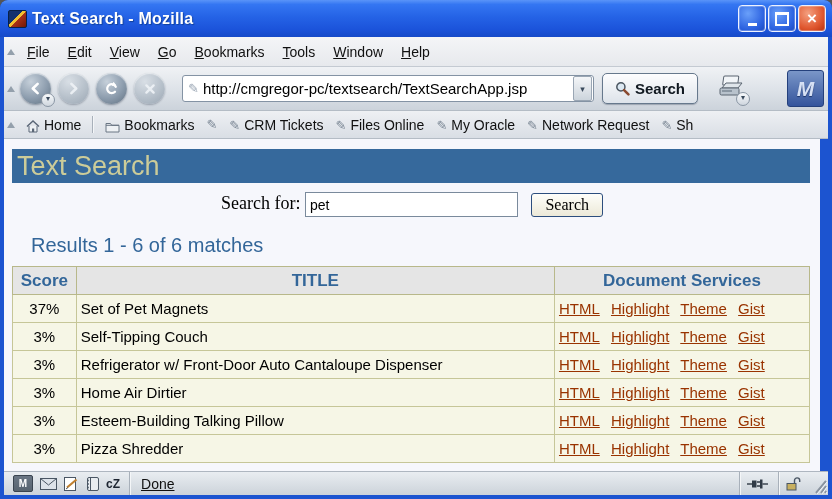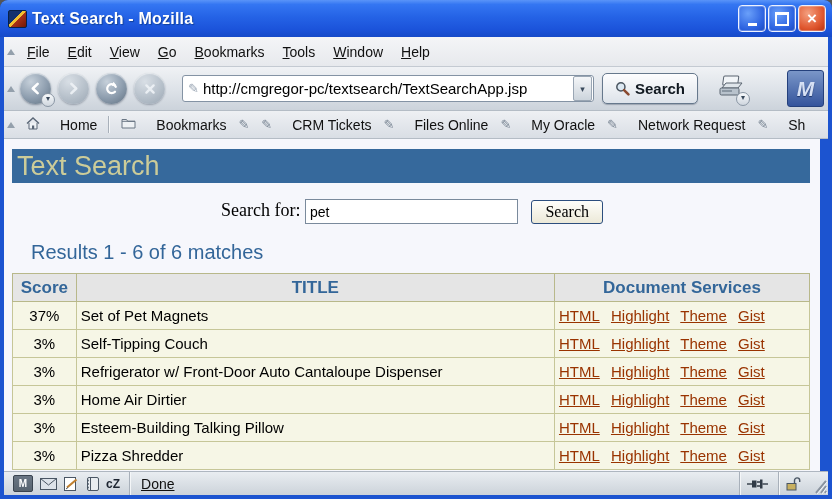--- a/index.html
+++ b/index.html
@@ -46,30 +46,30 @@
     background:linear-gradient(#f4f6f8,#ccd4dc);font-size:9px;color:#3a4a5c;display:flex;align-items:center;justify-content:center;}
   .tb-search{display:flex;align-items:center;gap:5px;height:29px;padding:0 12px;border:1px solid #66788c;border-radius:5px;
     background:linear-gradient(180deg,#fdfdfe,#dde3ea);font-weight:bold;font-size:15px;color:#101820;box-shadow:0 1px 1px rgba(80,90,110,.4);}
   .printer-wrap{position:relative;margin:0 14px 0 18px;}
   .logo-m{width:35px;height:35px;border-radius:3px;border:1px solid #24407c;margin-left:auto;margin-right:4px;
     background:linear-gradient(180deg,#7a96c8,#34549c);color:#d6e0f4;font-weight:bold;font-size:21px;font-style:italic;
     display:flex;align-items:center;justify-content:center;text-shadow:0 1px 1px #1c3468;}
 
   .personalbar{top:111px;height:28px;background:linear-gradient(180deg,#eef0f3,#d9dee5);border-bottom:1px solid #b4bcc5;
     display:flex;align-items:center;padding-left:16px;box-sizing:border-box;white-space:nowrap;overflow:hidden;}
-  .pt-item{display:inline-flex;align-items:flex-start;gap:20px;font-size:14px;color:#101010;padding:2px 6px;flex:none;}
+  .pt-item{display:inline-flex;align-items:flex-end;gap:4px;font-size:14px;color:#101010;padding:2px 6px;flex:none;}
   .pt-sep{width:1px;height:17px;background:#a8b0ba;border-right:1px solid #f4f6f8;margin:0 5px;flex:none;}
   .quill{color:#7a8694;font-size:13px;}
 
   
   .content{position:absolute;top:139px;left:4px;right:12px;height:332px;background:#f6f7fc;overflow:hidden;
     padding:6px 6px 0 6px;box-sizing:border-box;}
   .band{height:34px;margin:4px 4px 0 2px;background:#36699c;color:#cccc99;
     font-size:27px;line-height:34px;padding-left:5px;}
-  .form-row{text-align:center;margin-top:16px;font-family:"Liberation Serif",serif;font-size:18px;color:#000;}
+  .form-row{text-align:center;margin-top:9px;font-family:"Liberation Serif",serif;font-size:18px;color:#000;}
   .search-input{width:203px;height:21px;border:1px solid #7a8a9c;font-family:"Liberation Sans",sans-serif;
     font-size:14px;padding:1px 4px;background:#fff;vertical-align:middle;box-sizing:content-box;}
   .page-search-btn{margin-left:9px;font-family:"Liberation Serif",serif;font-size:16px;padding:2px 13px;
     background:linear-gradient(180deg,#fefefa,#ece9d8);border:1px solid #2c4e7e;border-radius:3px;vertical-align:middle;}
   .results-heading{color:#336699;font-size:20px;margin:17px 0 9px 21px;}
   table.results{width:calc(100% - 6px);margin-left:2px;border-collapse:collapse;border:1px solid #9c9c74;}
   table.results th{background:#e5e5e5;color:#336699;font-weight:bold;font-size:17px;height:27px;
     text-align:center;border:1px solid #b8b88a;padding:0 4px;}
   table.results td{background:#f6f6e6;border:1px solid #c6c698;font-size:15px;color:#000;height:25px;padding:1px 4px;}
   td.score{text-align:center;width:8%;}

